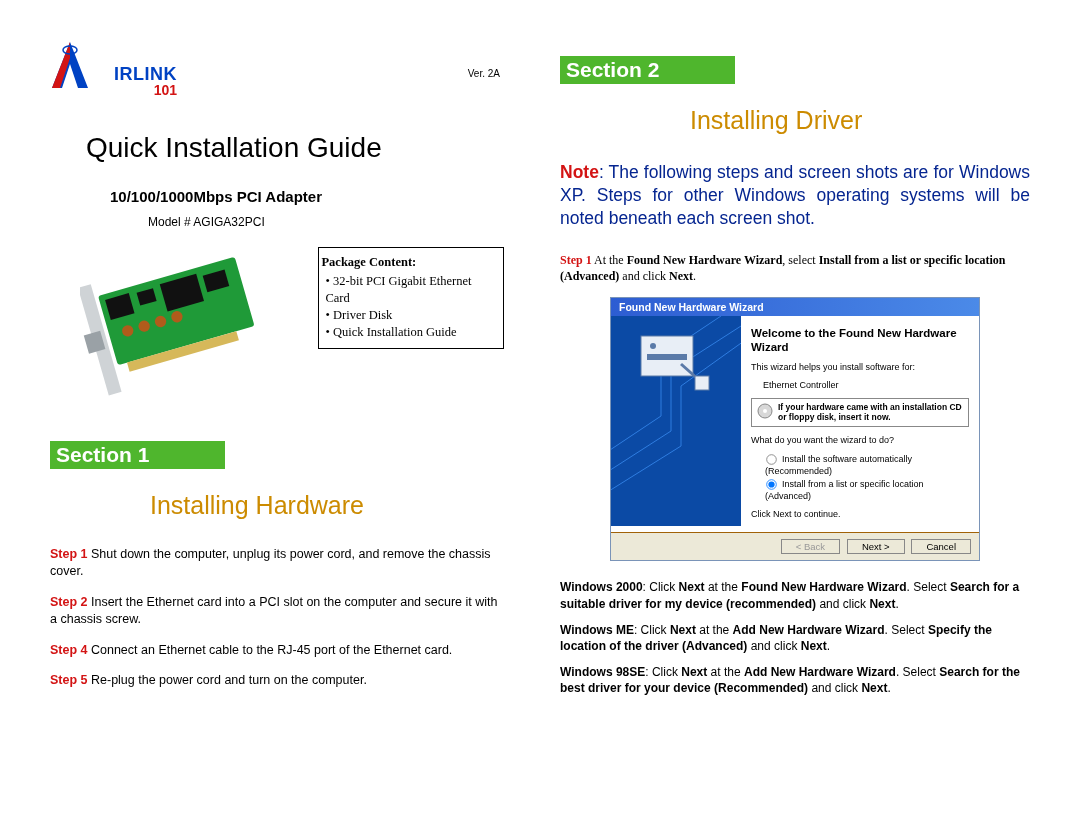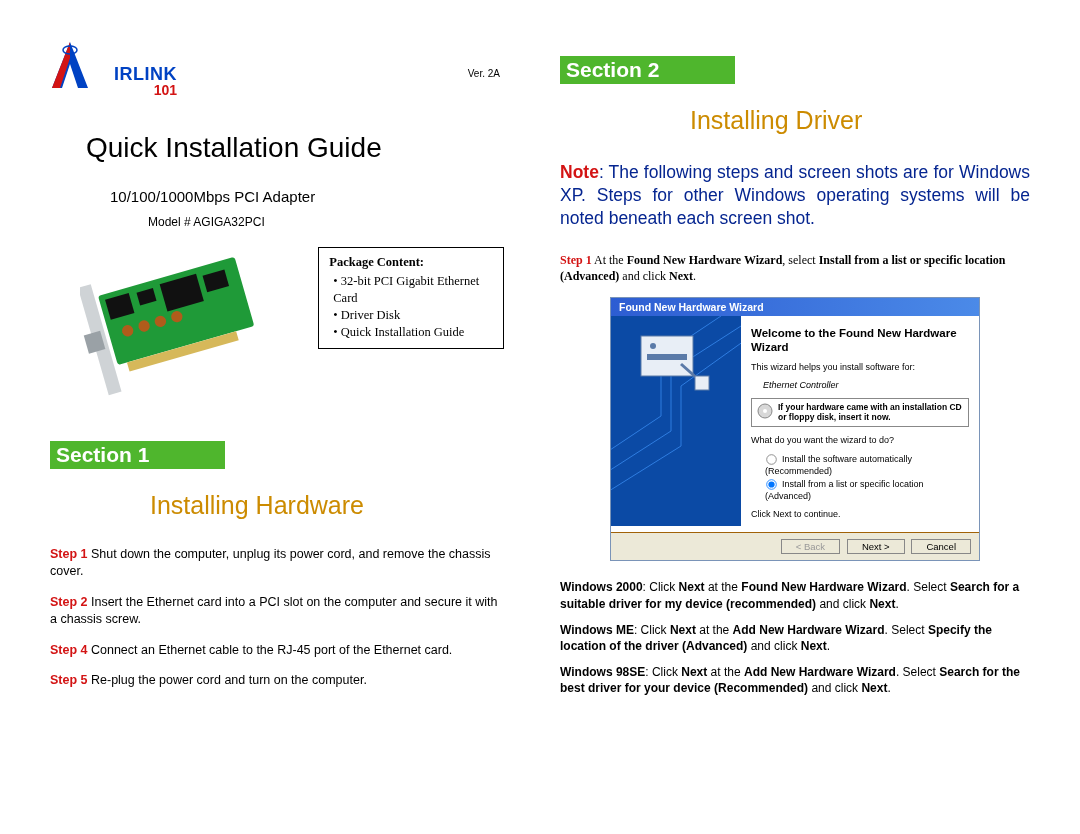--- a/index.html
+++ b/index.html
@@ -54,21 +54,21 @@
   }
   .title {
     font-size: 28px;
     font-weight: normal;
     color: #000;
     margin-bottom: 20px;
     margin-left: 36px;
   }
   .subtitle {
     font-size: 15px;
-    font-weight: normal;
+    font-weight: bold;
     color: #000;
     margin-bottom: 10px;
     margin-left: 60px;
     margin-top: 24px;
   }
   .model {
     font-size: 12px;
     color: #000;
     margin-left: 98px;
     margin-bottom: 18px;
@@ -80,21 +80,21 @@
     margin-bottom: 28px;
   }
   .pci-card {
     width: 220px;
     height: 170px;
     margin-left: 30px;
     margin-top: -6px;
   }
   .package-box {
     border: 1px solid #000;
-    padding: 6px 10px 8px 10px;
+    padding: 6px 10px 8px 2px;
     width: 195px;
     font-size: 12.5px;
     line-height: 1.35;
     font-family: "Times New Roman", serif;
   }
   .package-box .pkg-title {
     font-weight: bold;
     margin-bottom: 2px;
   }
   .package-box ul {
@@ -177,21 +177,21 @@
     position: relative;
     overflow: hidden;
   }
   .wiz-right {
     flex: 1;
     padding: 10px 10px 6px 10px;
     color: #000;
   }
   .wiz-welcome { font-weight: bold; font-size: 11.5px; margin-bottom: 8px; line-height: 1.25; }
   .wiz-p { margin-bottom: 6px; font-size: 9px; line-height: 1.3; }
-  .wiz-indent { margin-left: 12px; font-style: italic; }
+  .wiz-indent { margin-left: 12px; }
   .wiz-note-box {
     border: 1px solid #888;
     padding: 3px 4px;
     font-size: 8.5px;
     margin: 4px 0 8px 0;
     line-height: 1.25;
   }
   .wiz-note-box b { font-weight: bold; }
   .wiz-radio { font-size: 9px; margin: 2px 0 2px 14px; }
   .wiz-radio input { margin-right: 4px; transform: scale(0.8); vertical-align: middle; }

